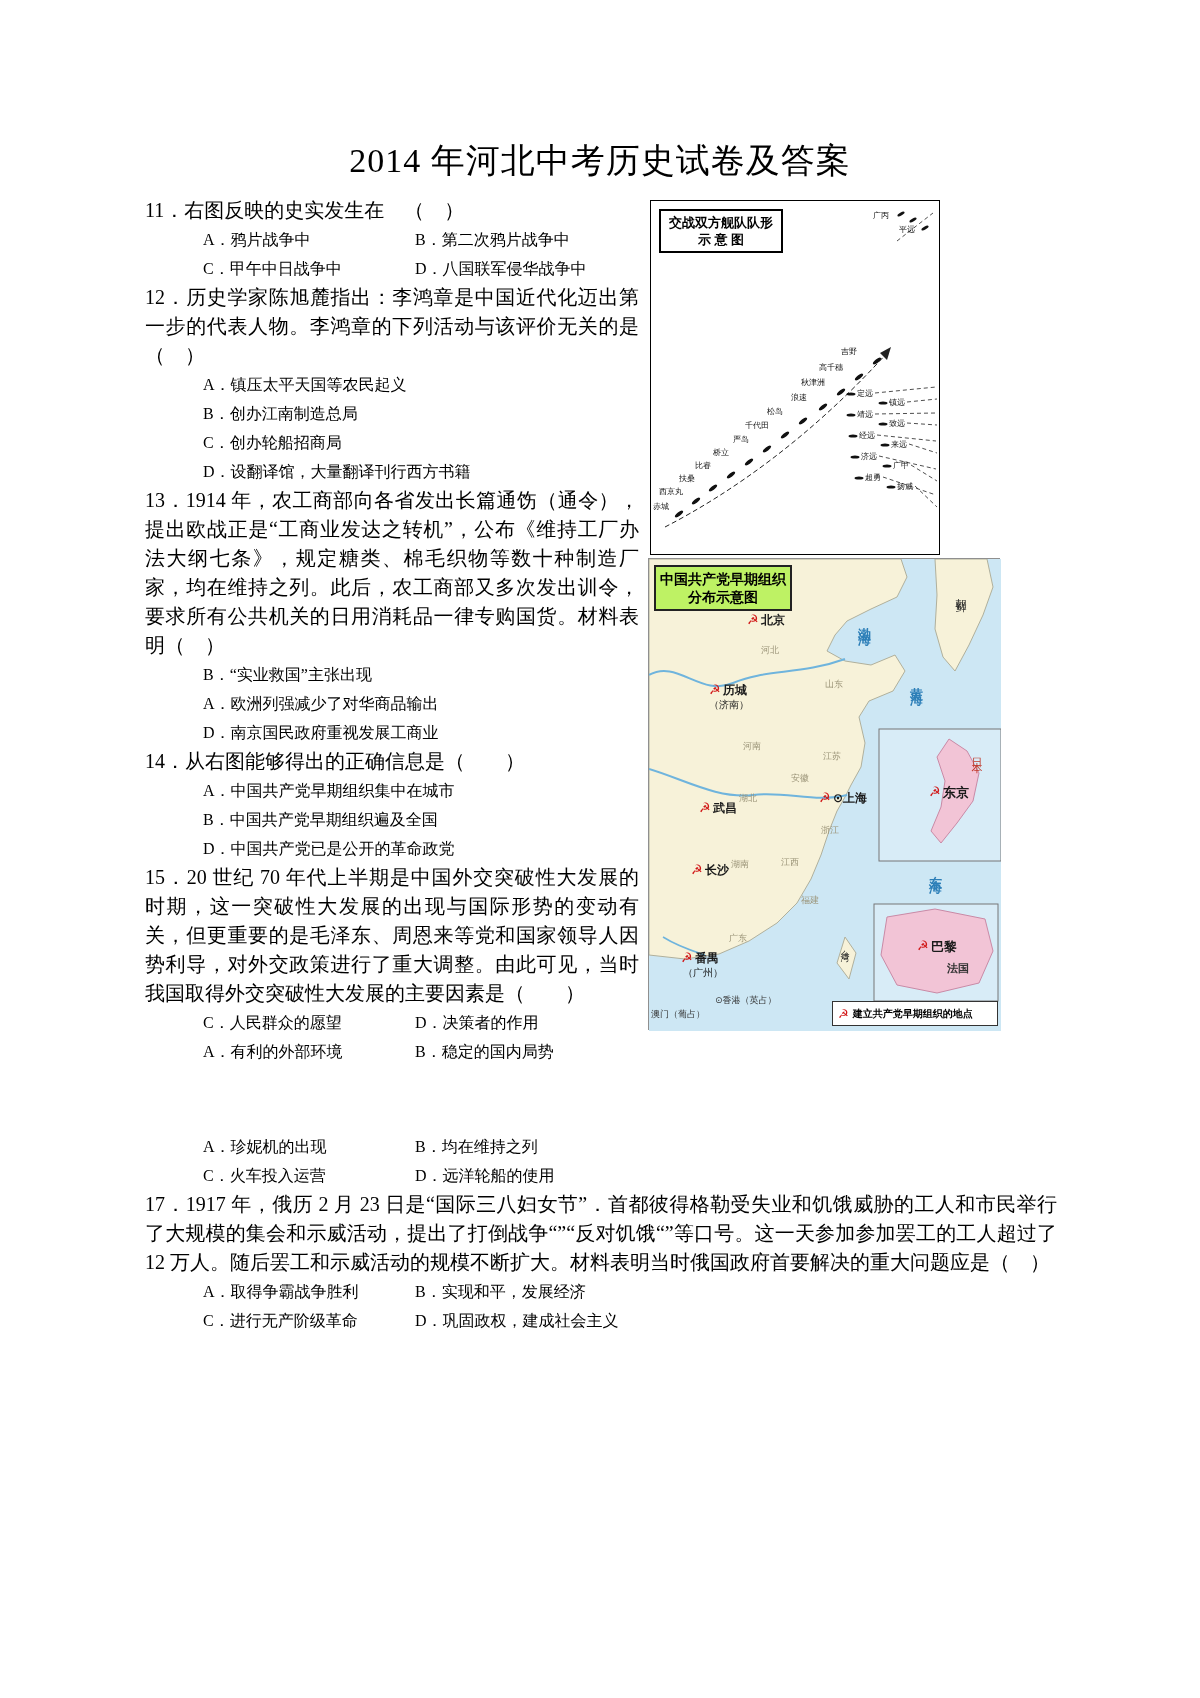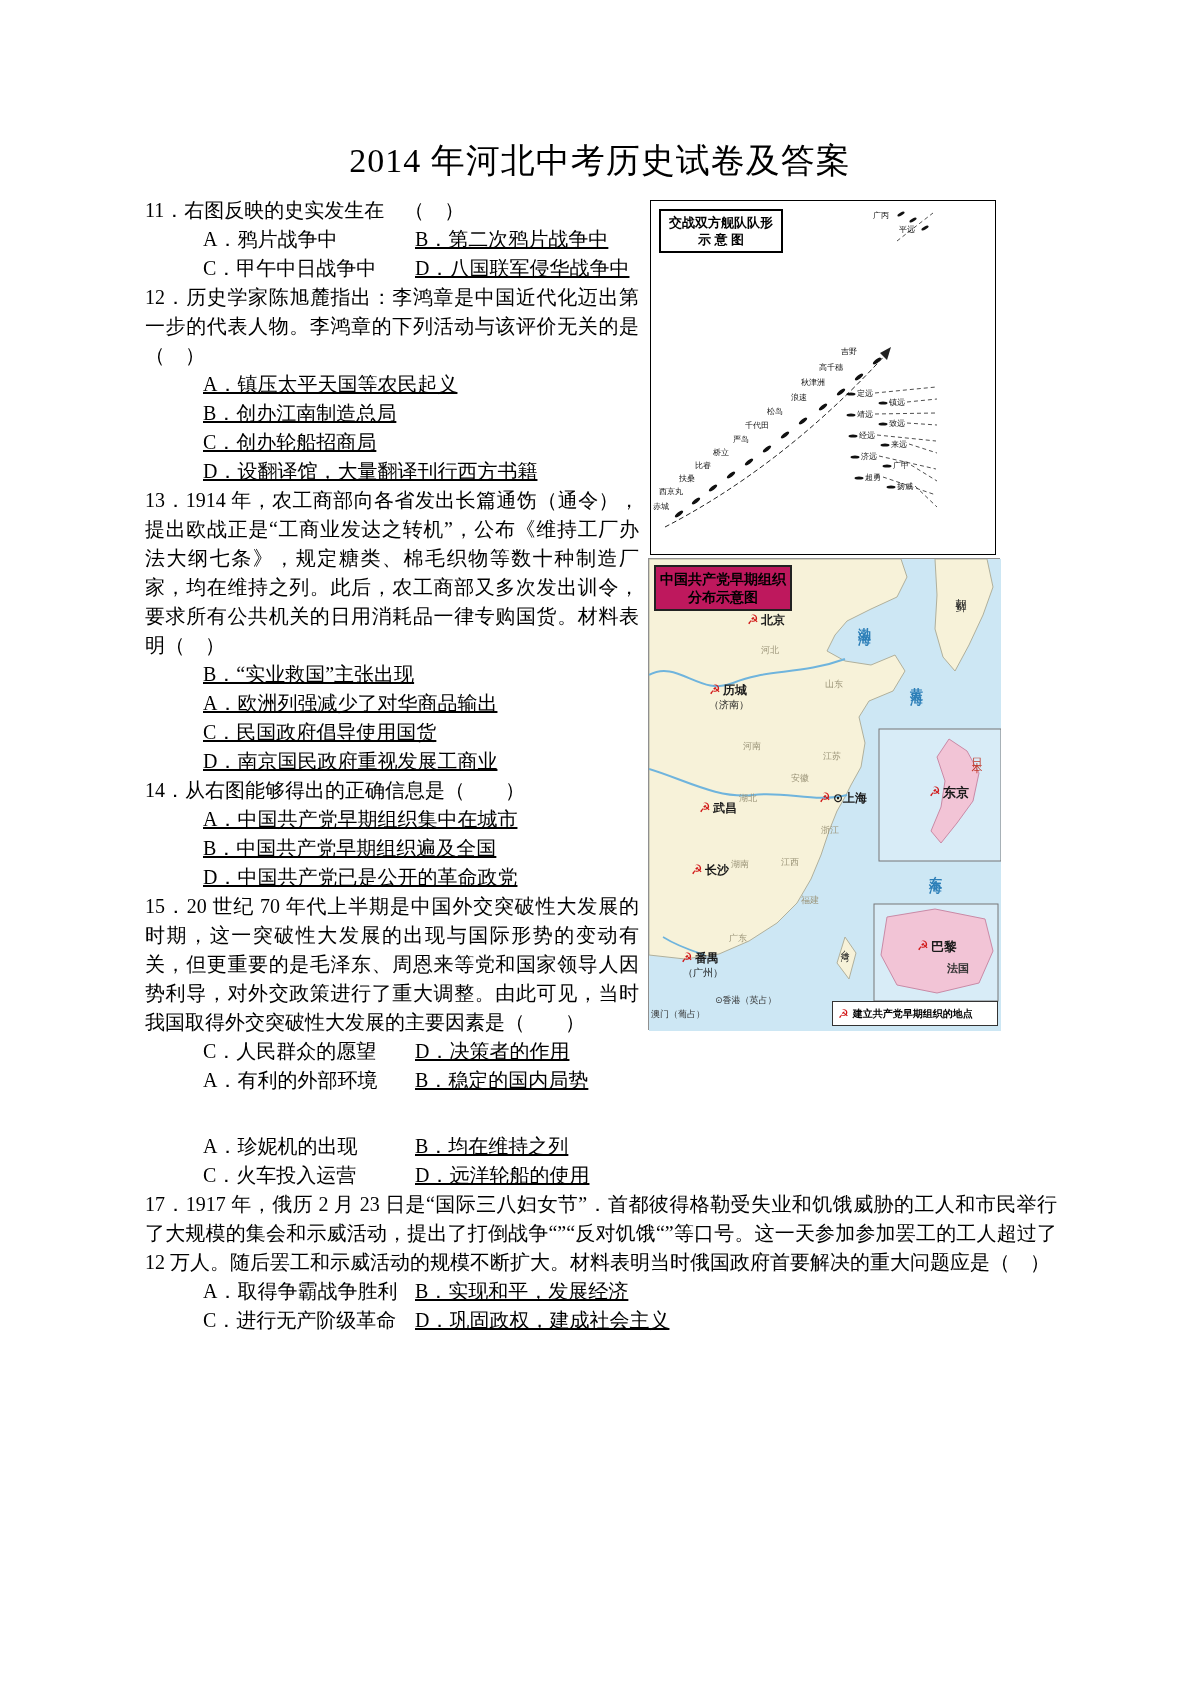--- a/index.html
+++ b/index.html
@@ -5,33 +5,33 @@
   *{box-sizing:border-box;}
   html,body{margin:0;padding:0;background:#ffffff;}
   .page{position:relative;width:1200px;height:1698px;background:#fff;
         font-family:"Liberation Serif","DejaVu Serif",serif;color:#000;overflow:hidden;}
   .doc-title{position:absolute;top:138px;left:0;width:100%;margin:0;text-align:center;
              font-size:34px;font-weight:normal;letter-spacing:1px;}
   .left-col{position:absolute;left:145px;top:196px;width:494px;}
   .full-col{position:absolute;left:145px;top:1132px;width:912px;}
   .question p{margin:0;}
   .stem{font-size:20px;line-height:29px;text-align:justify;}
-  .opts{font-size:20px;line-height:29px;padding-left:58px;text-decoration:underline;}
+  .opts{font-size:16px;line-height:29px;padding-left:58px;}
   .opt-a{display:inline-block;width:212px;}
 
   .fig{position:absolute;margin:0;background:#fff;}
-  #fig1{left:650px;top:200px;width:346px;height:355px;border:1px solid #000;}
+  #fig1{left:650px;top:200px;width:290px;height:355px;border:1px solid #000;}
   #fig2{left:648px;top:558px;width:352px;height:472px;border:1px solid #8f8f8f;background:#cde7f4;}
   .fig svg{position:absolute;left:0;top:0;}
 
   .f1-titlebox{position:absolute;left:8px;top:8px;width:124px;border:2px solid #000;padding:3px 2px;
     text-align:center;font-weight:bold;font-size:13px;line-height:17px;background:#fff;
     font-family:"Liberation Sans","DejaVu Sans",sans-serif;}
   .f2-titlebox{position:absolute;left:5px;top:6px;width:138px;border:2px solid #222;padding:3px 2px;
-    text-align:center;font-weight:bold;font-size:14px;line-height:18px;background:#be185d;
+    text-align:center;font-weight:bold;font-size:14px;line-height:18px;background:#bef264;
     font-family:"Liberation Sans","DejaVu Sans",sans-serif;}
 
   .sl{position:absolute;font-size:8px;line-height:9px;white-space:nowrap;color:#111;
       font-family:"Liberation Sans","DejaVu Sans",sans-serif;}
   .city{position:absolute;font-size:12px;line-height:13px;font-weight:bold;white-space:nowrap;color:#1a1a1a;
       font-family:"Liberation Sans","DejaVu Sans",sans-serif;}
   .paren{position:absolute;font-size:10px;line-height:11px;white-space:nowrap;color:#1a1a1a;
       font-family:"Liberation Sans","DejaVu Sans",sans-serif;}
   .tinyl{position:absolute;font-size:9px;line-height:10px;white-space:nowrap;color:#333;
       font-family:"Liberation Sans","DejaVu Sans",sans-serif;}
@@ -72,21 +72,20 @@
       <p class="opts">A．镇压太平天国等农民起义</p>
       <p class="opts">B．创办江南制造总局</p>
       <p class="opts">C．创办轮船招商局</p>
       <p class="opts">D．设翻译馆，大量翻译刊行西方书籍</p>
     </div>
 
     <div class="question">
       <p class="stem">13．1914 年，农工商部向各省发出长篇通饬（通令），提出欧战正是“工商业发达之转机”，公布《维持工厂办法大纲七条》，规定糖类、棉毛织物等数十种制造厂家，均在维持之列。此后，农工商部又多次发出训令，要求所有公共机关的日用消耗品一律专购国货。材料表明（　）</p>
       <p class="opts">B．“实业救国”主张出现</p>
       <p class="opts">A．欧洲列强减少了对华商品输出</p>
-      <p class="opts">C．民国政府倡导使用国货</p>
       <p class="opts">D．南京国民政府重视发展工商业</p>
     </div>
 
     <div class="question">
       <p class="stem">14．从右图能够得出的正确信息是（　　）</p>
       <p class="opts">A．中国共产党早期组织集中在城市</p>
       <p class="opts">B．中国共产党早期组织遍及全国</p>
       <p class="opts">D．中国共产党已是公开的革命政党</p>
     </div>
 

